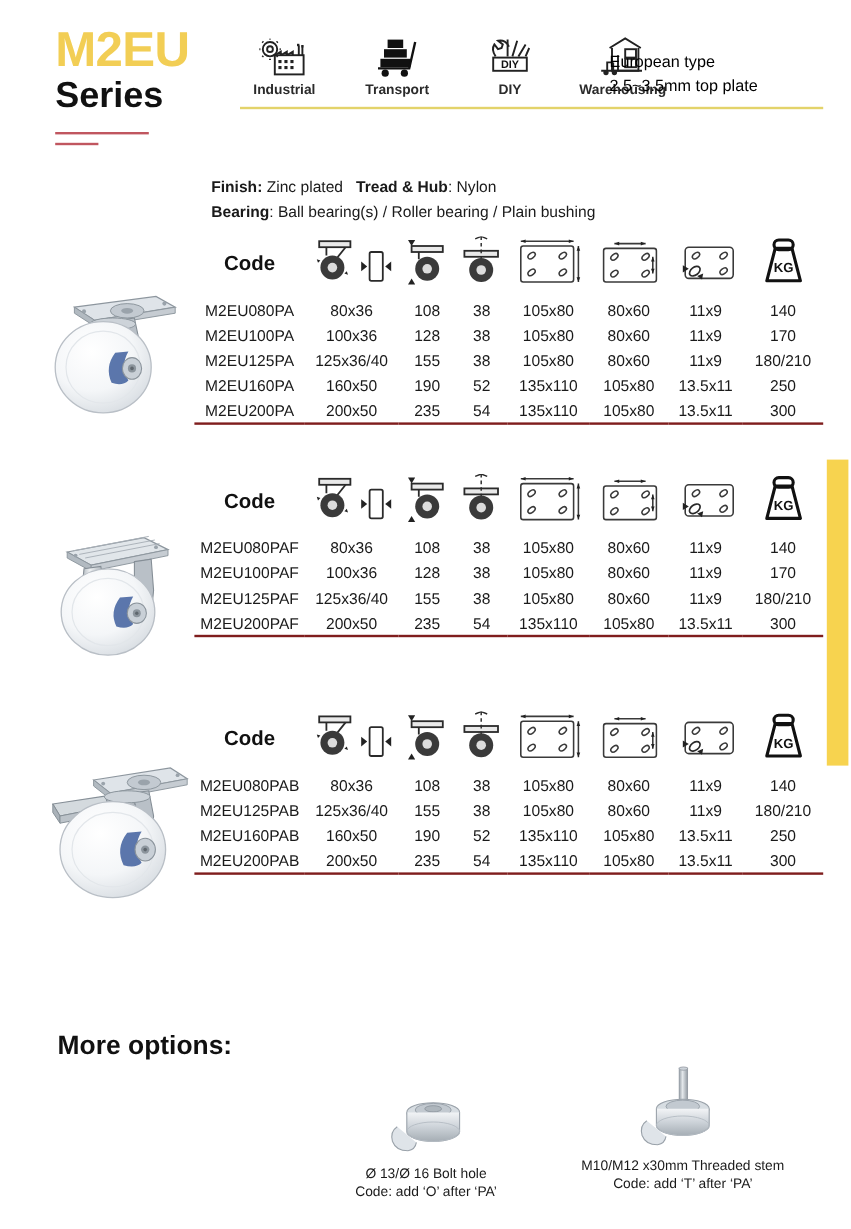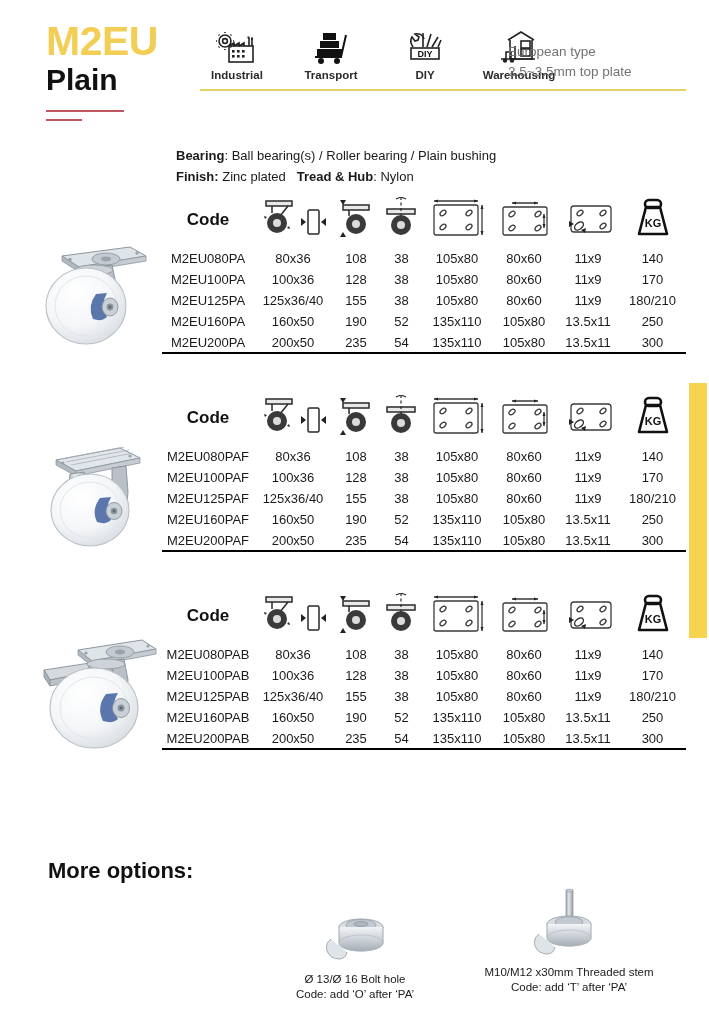--- a/index.html
+++ b/index.html
@@ -37,21 +37,21 @@
   .usecase { width: 74px; text-align: center; }
   .usecase .glyph {
     height: 40px; display: flex; align-items: flex-end; justify-content: center;
   }
   .usecase .caption {
     font-size: 11.5px; color: #2b2b2b; margin-top: 3px; white-space: nowrap; font-weight: bold;
   }
 
   .type-note {
     position: absolute; left: 508px; top: 42px;
-    font-size: 13.5px; line-height: 1.45; color: #737373;
+    font-size: 13.5px; line-height: 1.45; color: #000000;
   }
   .header-rule {
     position: absolute; left: 200px; top: 89px; width: 486px; height: 2px;
     background: #e3d36a;
   }
 
   
   .specs { position: absolute; left: 176px; top: 145px; font-size: 13px; line-height: 1.65; }
   .specs b { font-weight: bold; }
 
@@ -73,21 +73,21 @@
   .hdr-row th:last-child { border-right: none; }
   .hdr-code { font-size: 17px; font-weight: bold; color: #111; }
 
   .data-row td {
     height: 21px; text-align: center; font-size: 13px; color: #1a1a1a;
     border-bottom: 1px solid #5d5d5d;
     border-right: 1px solid #9a9a9a;
     white-space: nowrap;
   }
   .data-row td:last-child { border-right: none; }
-  .data-row:last-child td { border-bottom: 2px solid #000000; }
+  .data-row:last-child td { border-bottom: 2px solid #7f1d1d; }
   .data-row td.code-cell { font-size: 13px; }
 
   
   col.c-code { width: 92px; }
   col.c-wheel { width: 78px; }
   col.c-h { width: 48px; }
   col.c-off { width: 43px; }
   col.c-plate { width: 68px; }
   col.c-bolt { width: 66px; }
   col.c-hole { width: 62px; }
@@ -119,21 +119,21 @@
 </style>
 </head>
 <body>
 
 <div class="page">
 
   <div class="header">
 
     <div class="brand">
       <div class="brand-title">M2EU</div>
-      <div class="brand-sub">Plain</div>
+      <div class="brand-sub">Series</div>
       <div class="brand-rule-1"></div>
       <div class="brand-rule-2"></div>
     </div>
 
     <div class="usecases">
 
       <div class="usecase">
         <div class="glyph">
           <svg width="42" height="34" viewBox="0 0 42 34">
             <g fill="none" stroke="#222" stroke-width="1.6">
@@ -215,26 +215,26 @@
     <div class="type-note">
       <div>European type</div>
       <div>2.5~3.5mm top plate</div>
     </div>
 
     <div class="header-rule"></div>
   </div>
 
   <div class="specs">
     <div>
-      <b>Bearing</b><span>: Ball bearing(s) / Roller bearing / Plain bushing</span>
-    </div>
-    <div>
       <b>Finish:</b>
       <span>Zinc plated</span>
       &nbsp;&nbsp;<b>Tread &amp; Hub</b><span>: Nylon</span>
+    </div>
+    <div>
+      <b>Bearing</b><span>: Ball bearing(s) / Roller bearing / Plain bushing</span>
     </div>
   </div>
 
   <svg width="0" height="0" style="position:absolute">
     <defs>
       <g id="ico-wheel-dim">
         <g fill="none" stroke="#2a2a2a" stroke-width="1.5">
           <rect x="8" y="3" width="26" height="5" fill="#e9e9e9"></rect>
           <path d="M14 8v7"></path>
           <path d="M30 8l-8 10"></path>
@@ -508,30 +508,20 @@
           <td class="code-cell">M2EU125PAF</td>
           <td>125x36/40</td>
           <td>155</td>
           <td>38</td>
           <td>105x80</td>
           <td>80x60</td>
           <td>11x9</td>
           <td>180/210</td>
         </tr>
         <tr class="data-row">
-          <td class="code-cell">M2EU160PAF</td>
-          <td>160x50</td>
-          <td>190</td>
-          <td>52</td>
-          <td>135x110</td>
-          <td>105x80</td>
-          <td>13.5x11</td>
-          <td>250</td>
-        </tr>
-        <tr class="data-row">
           <td class="code-cell">M2EU200PAF</td>
           <td>200x50</td>
           <td>235</td>
           <td>54</td>
           <td>135x110</td>
           <td>105x80</td>
           <td>13.5x11</td>
           <td>300</td>
         </tr>
       </tbody>
@@ -596,30 +586,20 @@
       <tbody>
         <tr class="data-row">
           <td class="code-cell">M2EU080PAB</td>
           <td>80x36</td>
           <td>108</td>
           <td>38</td>
           <td>105x80</td>
           <td>80x60</td>
           <td>11x9</td>
           <td>140</td>
-        </tr>
-        <tr class="data-row">
-          <td class="code-cell">M2EU100PAB</td>
-          <td>100x36</td>
-          <td>128</td>
-          <td>38</td>
-          <td>105x80</td>
-          <td>80x60</td>
-          <td>11x9</td>
-          <td>170</td>
         </tr>
         <tr class="data-row">
           <td class="code-cell">M2EU125PAB</td>
           <td>125x36/40</td>
           <td>155</td>
           <td>38</td>
           <td>105x80</td>
           <td>80x60</td>
           <td>11x9</td>
           <td>180/210</td>

